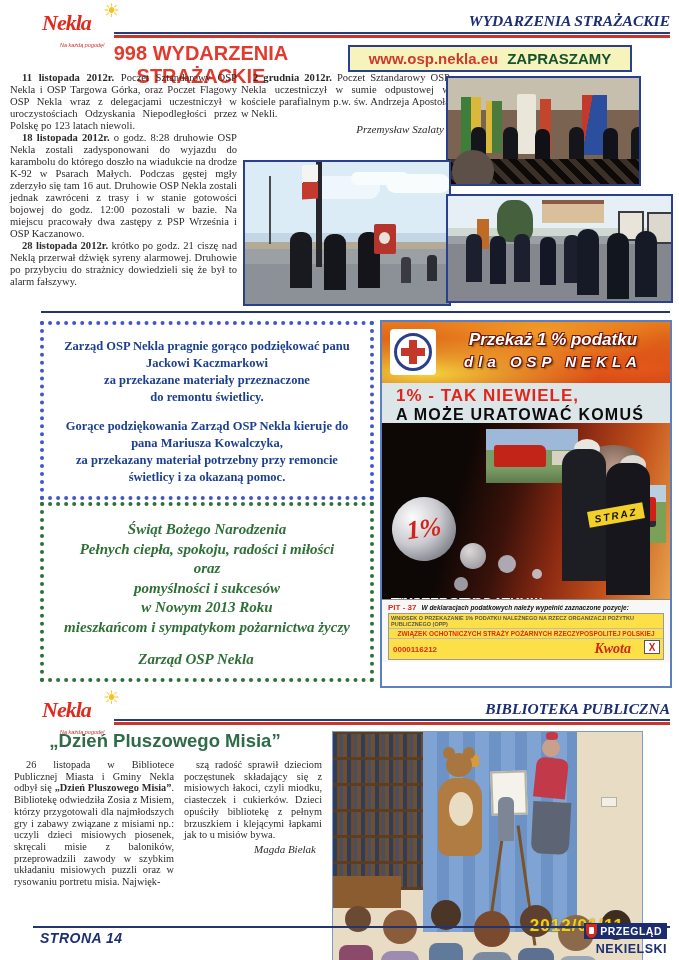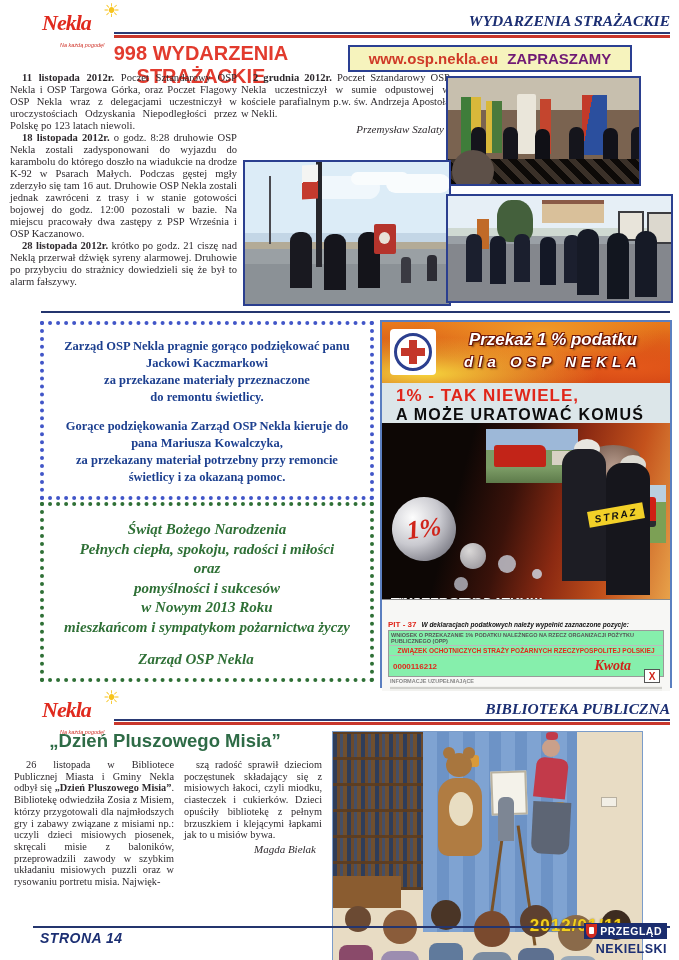--- a/index.html
+++ b/index.html
@@ -26,21 +26,21 @@
   #rule2{top:719px}
   #logo1{left:34px;top:8px}
   #logo2{left:34px;top:695px}
 
   #title998{position:absolute;left:58px;top:42px;width:286px;text-align:center;
             font-family:"Liberation Sans",sans-serif;font-weight:bold;font-size:20px;color:#e23b2e}
   #wwwbox{position:absolute;left:348px;top:45px;width:284px;height:27px;background:#f6f3bd;
           border:2px solid #2a3f92;display:flex;align-items:center;justify-content:center;gap:9px;
           font-family:"Liberation Sans",sans-serif;font-weight:bold;font-size:15px}
   .www-url{color:#cf3a28}
-  .www-cta{color:#701a75}
+  .www-cta{color:#14532d}
 
   
   .bodycol{position:absolute;font-size:10.6px;line-height:12px;text-align:justify}
   .bodycol p{text-indent:12px}
   #fcol1{left:10px;top:72px;width:227px}
   #fcol2{left:241px;top:72px;width:209px}
   .author{text-align:right;font-style:italic;margin-top:3px;padding-right:6px;font-size:11px}
 
   
   .photo{position:absolute;border:2px solid #2b3f8f;overflow:hidden}
@@ -173,26 +173,26 @@
   .ad-fireman{right:64px;top:26px;width:44px;height:132px;background:#1d1d24;border-radius:16px 16px 0 0;
      box-shadow:44px 14px 0 #16161c}
   .ad-helmet{right:70px;top:16px;width:26px;height:20px;background:#e8e6e0;border-radius:50%;
      box-shadow:46px 16px 0 #dcdad2}
   .ad-straz{right:26px;top:84px;width:56px;height:16px;background:#f2d028;color:#111;
      font-family:"Liberation Sans",sans-serif;font-weight:bold;font-style:italic;font-size:10px;
      display:flex;align-items:center;justify-content:center;letter-spacing:2px;transform:rotate(-10deg)}
   .ad-need{left:8px;bottom:4px;color:#fff;font-family:"Liberation Sans",sans-serif;font-weight:bold;
      font-style:italic;font-size:13.5px;text-shadow:1px 1px 2px #000;white-space:nowrap}
   .ad-need .pct{color:#e0261a;font-size:20px;text-shadow:1px 1px 0 #fff}
-  .ad-form{position:relative;height:92px;background:#f7f7f5;border-top:1px solid #8a8a8a;
-     font-family:"Liberation Sans",sans-serif;padding:20px 6px;overflow:hidden}
+  .ad-form{position:relative;height:63px;background:#f7f7f5;border-top:1px solid #8a8a8a;
+     font-family:"Liberation Sans",sans-serif;padding:3px 6px;overflow:hidden}
   .ad-form-r1{display:flex;gap:5px;align-items:baseline}
   .ad-pit{color:#e0261a;font-weight:bold;font-size:8px;white-space:nowrap}
   .ad-note{color:#111;font-weight:bold;font-style:italic;font-size:6.5px}
-  .ad-reqbox{border:1px solid #9a9a9a;margin-top:1px;background:#86efac}
+  .ad-reqbox{border:1px solid #9a9a9a;margin-top:1px;background:#fde047}
   .ad-req{font-size:5.5px;color:#555;font-weight:bold;padding:1px 2px;line-height:6px}
   .ad-org{color:#e02a1c;font-size:6.5px;font-weight:bold;text-align:center;
      border-top:1px solid #bbb;border-bottom:1px solid #bbb;padding:1px 0}
   .ad-krsrow{display:flex;justify-content:space-between;align-items:center;padding:1px 4px;height:20px}
   .ad-krs{color:#e02a1c;font-size:8px;font-weight:bold}
   .ad-kwota{color:#d0241a;font-family:"Liberation Serif",serif;font-style:italic;font-weight:bold;
      font-size:14px;margin-right:28px}
   .ad-info{font-size:5.5px;color:#888;font-weight:bold;line-height:6px;padding:1px 2px}
   .ad-infobar{height:7px;margin:1px 2px;background:repeating-linear-gradient(0deg,#cfcfcb 0 2px,#f1f1ee 2px 4px)}
   .ad-addr{color:#d0241a;font-family:"Liberation Serif",serif;font-weight:bold;font-size:10px;

